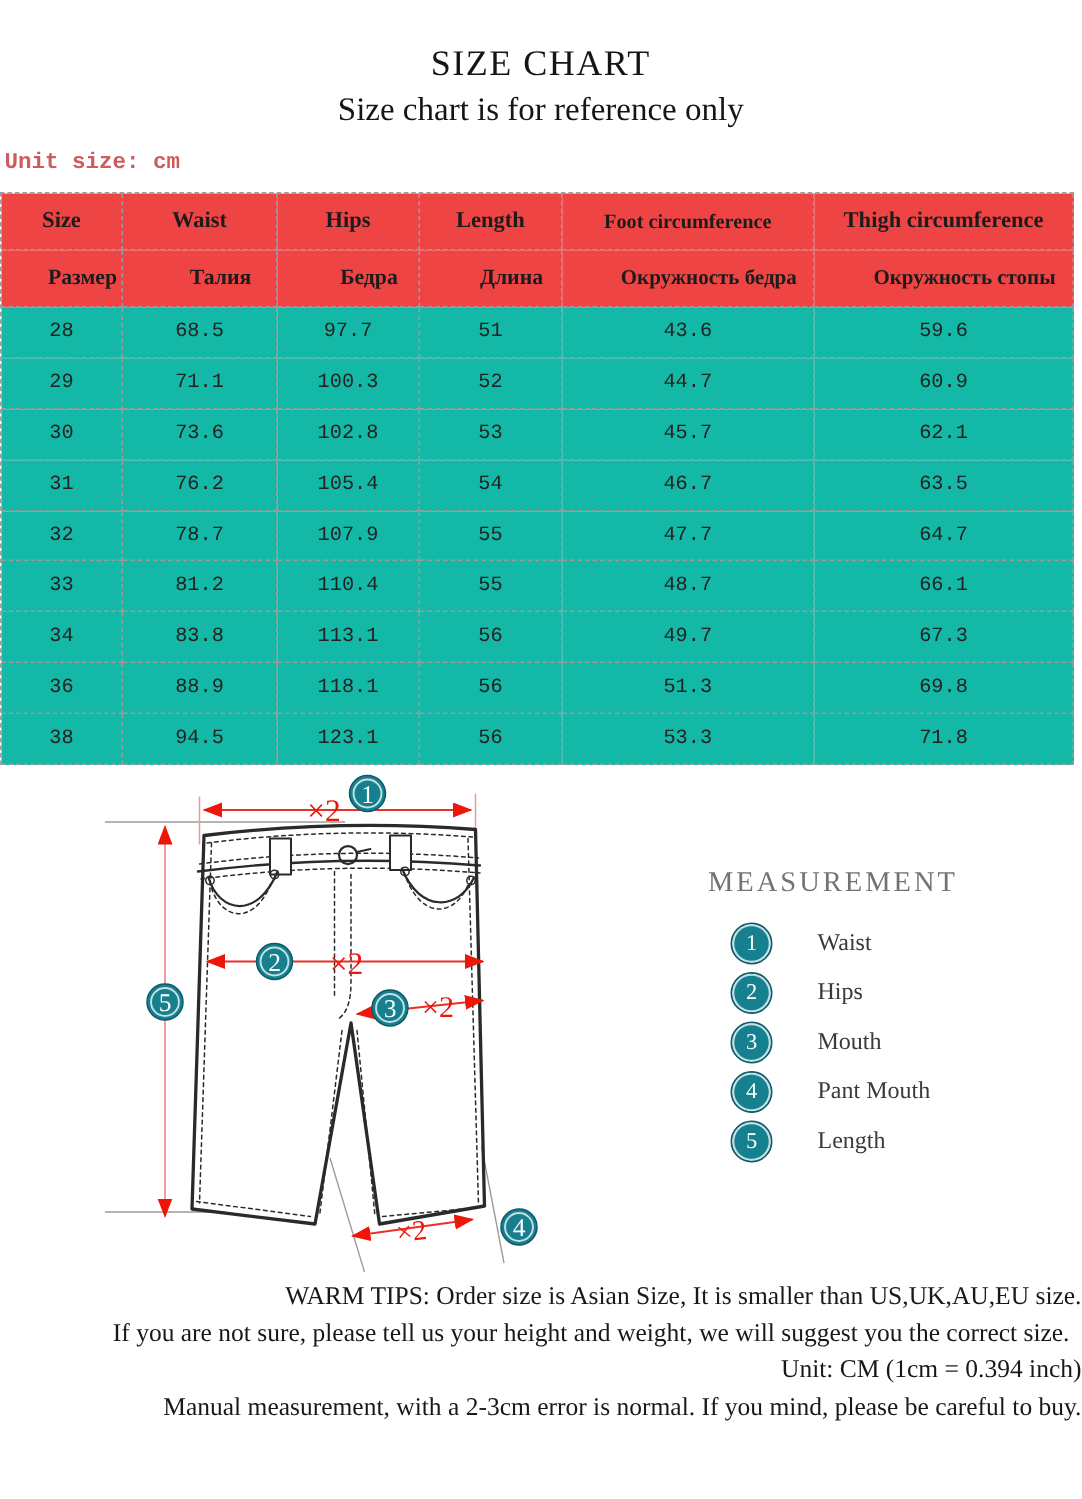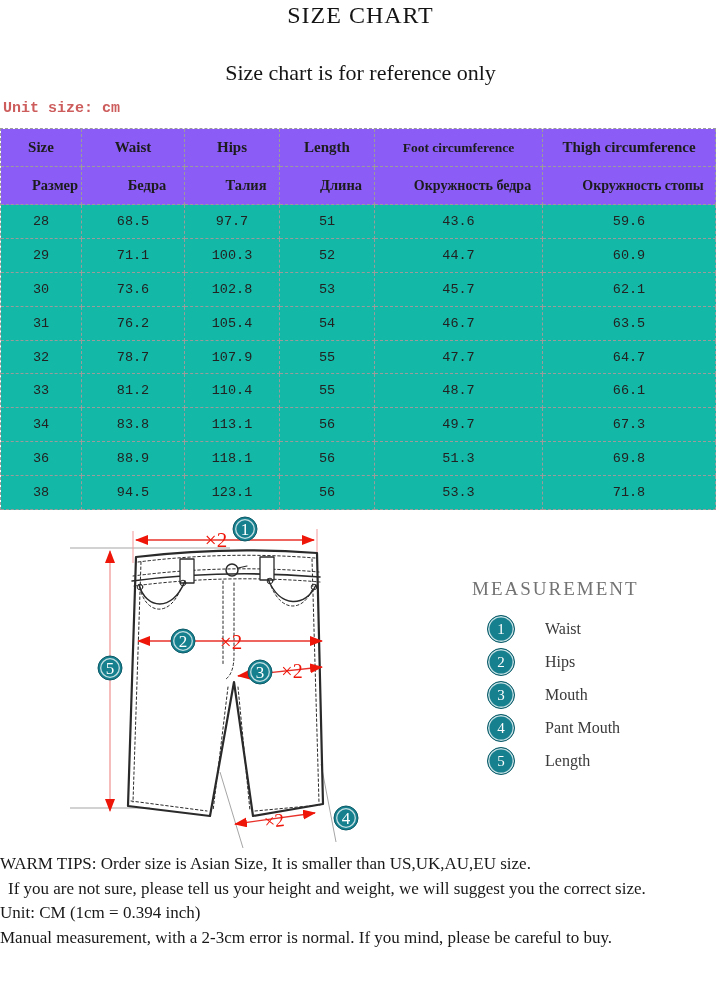--- a/index.html
+++ b/index.html
@@ -1,21 +1,21 @@
 <!DOCTYPE html>
 <html><head>
 <meta charset="utf-8">
 <style>
   html,body{margin:0;padding:0;}
   body{
     width:721px;height:999px;position:relative;background:#ffffff;
     font-family:"Liberation Serif", serif;color:#111;overflow:hidden;
   }
   .page-title{
-    position:absolute;top:2px;left:0;width:721px;text-align:center;
+    position:absolute;top:30px;left:0;width:721px;text-align:center;
     font-size:24px;letter-spacing:1px;color:#151515;
   }
   .page-subtitle{
     position:absolute;top:60px;left:0;width:721px;text-align:center;
     font-size:22px;color:#151515;
   }
   .unit-note{
     position:absolute;top:100px;left:3px;
     font-family:"Liberation Mono", monospace;font-size:15px;color:#cd5c5c;font-weight:bold;
   }
@@ -24,40 +24,40 @@
     --cols:81px 103px 95px 95px 168px 173px;
     position:absolute;top:128px;left:0;width:715px;
     border-top:1px dashed #9b9b9b;border-left:1px dashed #9b9b9b;
   }
   .trow{display:grid;grid-template-columns:var(--cols);}
   .cell{
     display:flex;align-items:center;justify-content:center;
     border-right:1px dashed #9b9b9b;border-bottom:1px dashed #9b9b9b;
     white-space:nowrap;overflow:hidden;
   }
-  .hrow .cell{height:37px;background:#8b5cf6;font-weight:bold;font-size:15px;color:#1c1c1c;}
+  .hrow .cell{height:37px;background:#ef4444;font-weight:bold;font-size:15px;color:#1c1c1c;}
   .hrow-en .cell:nth-child(5){font-size:13.5px;}
   .hrow-ru .cell{font-size:14.5px;padding-left:28px;}
   .hrow-ru .cell:nth-child(5),.hrow-ru .cell:nth-child(6){font-size:14px;}
   .trow.data .cell{height:32.9px;background:#14b8a6;font-family:"Liberation Mono", monospace;font-size:13.5px;color:#222;}
   
   .diagram-area{position:absolute;top:515px;left:0;width:721px;height:340px;}
   .shorts-svg{position:absolute;left:70px;top:0;}
   .legend{position:absolute;left:472px;top:63px;width:230px;}
   .legend-title{font-size:19px;letter-spacing:2px;color:#737373;}
   .legend-items{margin-top:16px;display:flex;flex-direction:column;gap:7px;padding-left:15px;}
   .legend-item{display:flex;align-items:center;gap:30px;height:26px;}
   .lbadge{
     width:26px;height:26px;border-radius:50%;background:#17808f;border:1px solid #0d5a68;
     box-shadow:inset 0 0 0 1.5px rgba(255,255,255,.75);
     color:#fff;font-size:15px;display:flex;align-items:center;justify-content:center;flex:0 0 auto;
   }
   .llabel{font-size:16px;color:#3a3a3a;}
   
-  .tips{position:absolute;top:852px;left:0;width:721px;text-align:left;font-size:17px;line-height:24.5px;color:#181818;}
+  .tips{position:absolute;top:852px;left:0;width:721px;text-align:right;font-size:17px;line-height:24.5px;color:#181818;}
   .tips p{margin:0;}
   .tips p.wrap{max-width:705px;margin:0 auto;}
 </style>
 </head>
 <body>
 
 <div class="page-title">SIZE CHART</div>
 <div class="page-subtitle">Size chart is for reference only</div>
 <div class="unit-note">Unit size: cm</div>
 
@@ -65,22 +65,22 @@
   <div class="trow hrow hrow-en">
     <div class="cell">Size</div>
     <div class="cell">Waist</div>
     <div class="cell">Hips</div>
     <div class="cell">Length</div>
     <div class="cell">Foot circumference</div>
     <div class="cell">Thigh circumference</div>
   </div>
   <div class="trow hrow hrow-ru">
     <div class="cell">Размер</div>
+    <div class="cell">Талия</div>
     <div class="cell">Бедра</div>
-    <div class="cell">Талия</div>
     <div class="cell">Длина</div>
     <div class="cell">Окружность бедра</div>
     <div class="cell">Окружность стопы</div>
   </div>
   <div>
       <div class="trow data">
         <div class="cell">28</div>
         <div class="cell">68.5</div>
         <div class="cell">97.7</div>
         <div class="cell">51</div>

